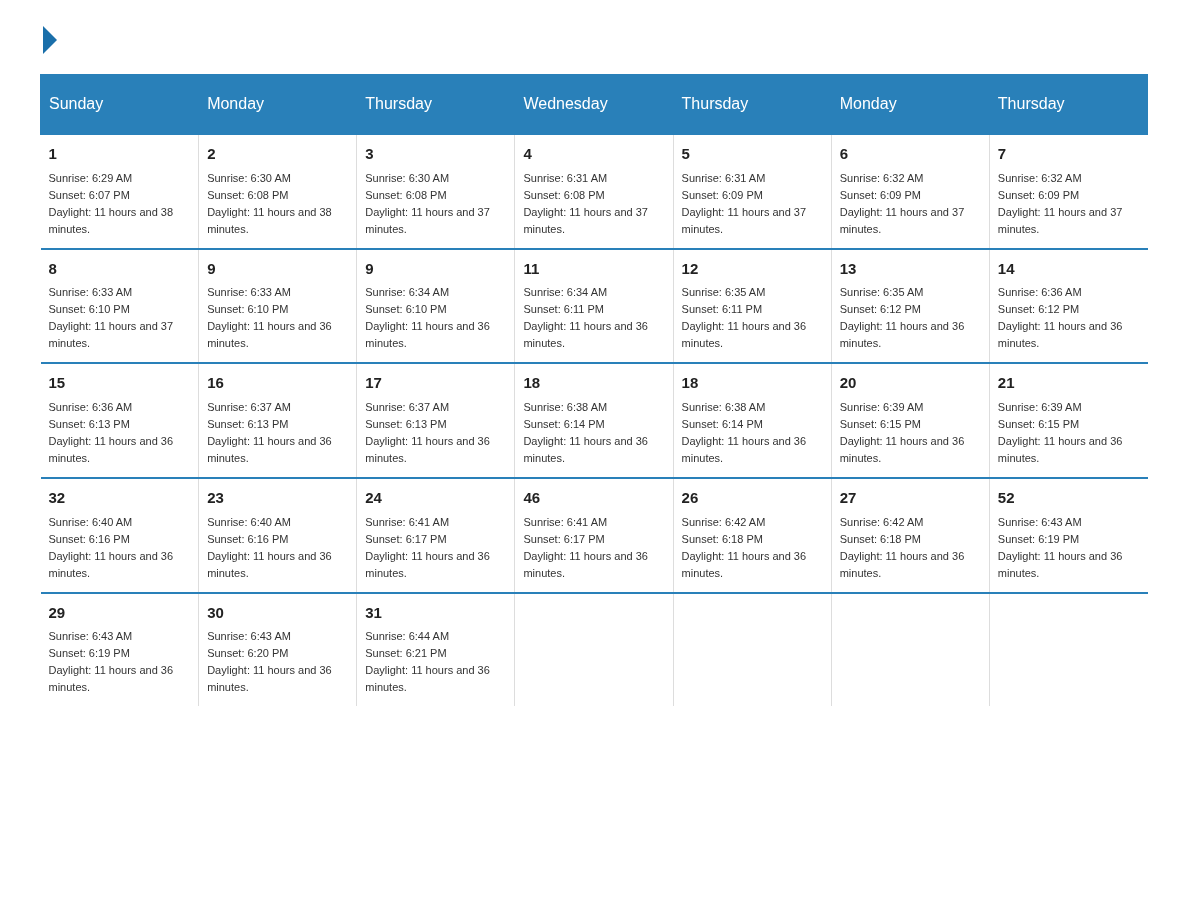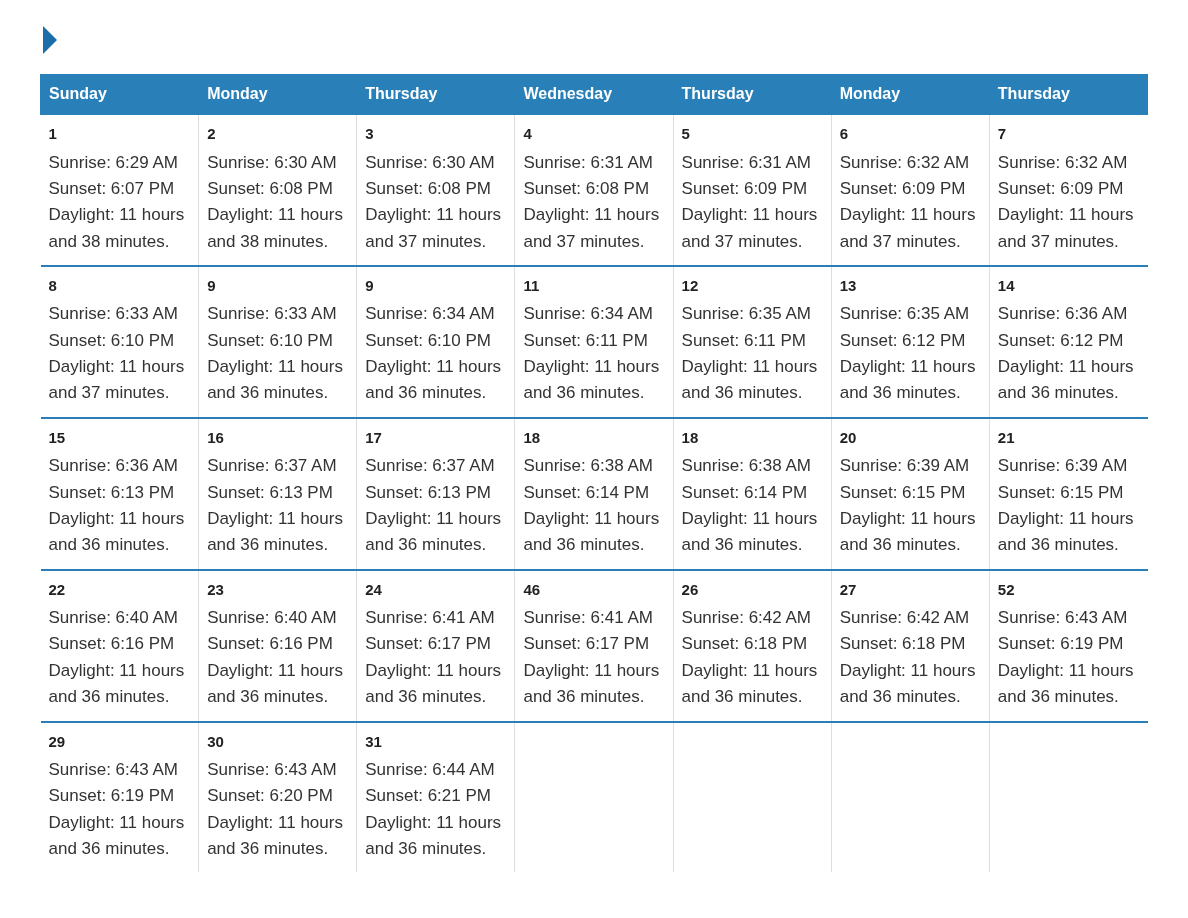--- a/index.html
+++ b/index.html
@@ -70,22 +70,22 @@
       width: 100%;
       border-collapse: collapse;
       table-layout: fixed;
     }
     thead tr {
       background-color: #2980b9;
     }
     thead th {
       color: #fff;
       font-size: 16px;
-      font-weight: bold;
-      padding: 10px 8px;
+      font-weight: normal;
+      padding: 20px 8px;
       text-align: left;
       border: 1px solid #2980b9;
     }
     tbody tr {
       border-top: 2px solid #2980b9;
     }
     tbody td {
       vertical-align: top;
       padding: 8px 8px 10px 8px;
       font-size: 13px;
@@ -102,21 +102,21 @@
       border-right: none;
     }
     .day-number {
       font-size: 15px;
       font-weight: bold;
       display: block;
       margin-bottom: 4px;
       color: #222;
     }
     .day-info {
-      font-size: 17px;
+      font-size: 11px;
       color: #333;
       line-height: 1.55;
     }
     .empty-cell {
       background: #fff;
     }
   </style>
 </head>
 <body>
 
@@ -233,21 +233,21 @@
           <span class="day-number">20</span>
           <div class="day-info">Sunrise: 6:39 AM<br>Sunset: 6:15 PM<br>Daylight: 11 hours and 36 minutes.</div>
         </td>
         <td>
           <span class="day-number">21</span>
           <div class="day-info">Sunrise: 6:39 AM<br>Sunset: 6:15 PM<br>Daylight: 11 hours and 36 minutes.</div>
         </td>
       </tr>
       <tr>
         <td>
-          <span class="day-number">22</span>
+          <span class="day-number">32</span>
           <div class="day-info">Sunrise: 6:40 AM<br>Sunset: 6:16 PM<br>Daylight: 11 hours and 36 minutes.</div>
         </td>
         <td>
           <span class="day-number">23</span>
           <div class="day-info">Sunrise: 6:40 AM<br>Sunset: 6:16 PM<br>Daylight: 11 hours and 36 minutes.</div>
         </td>
         <td>
           <span class="day-number">24</span>
           <div class="day-info">Sunrise: 6:41 AM<br>Sunset: 6:17 PM<br>Daylight: 11 hours and 36 minutes.</div>
         </td>

